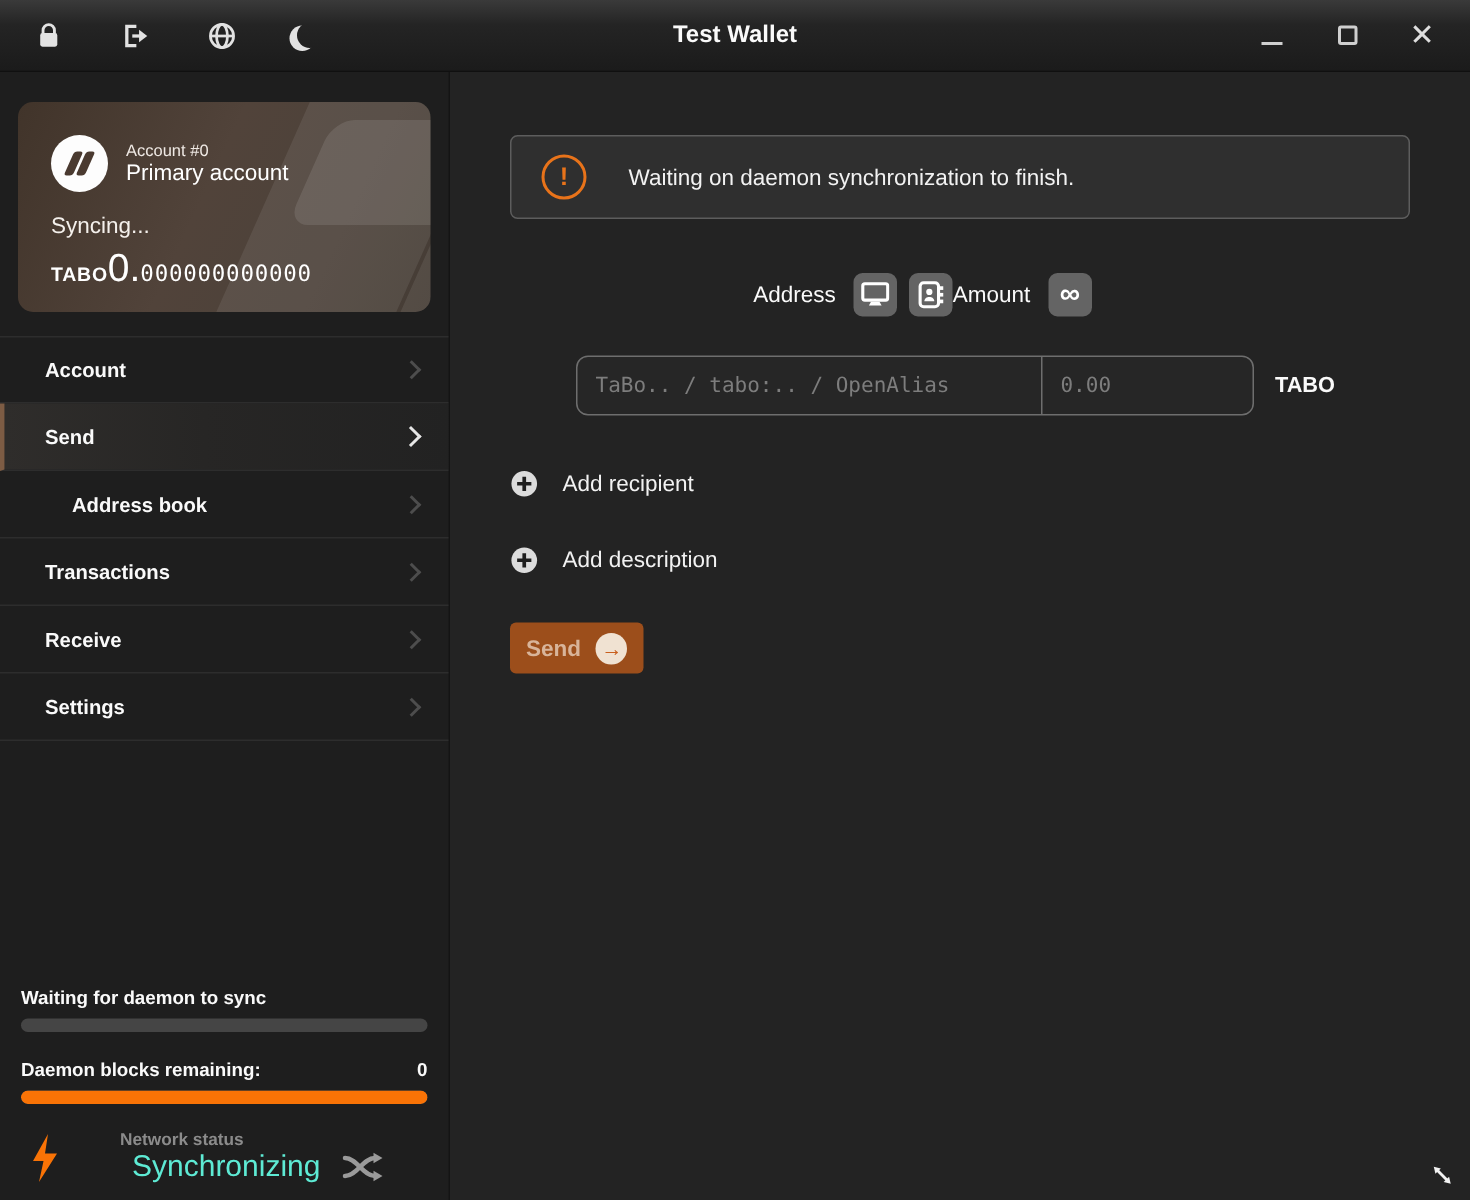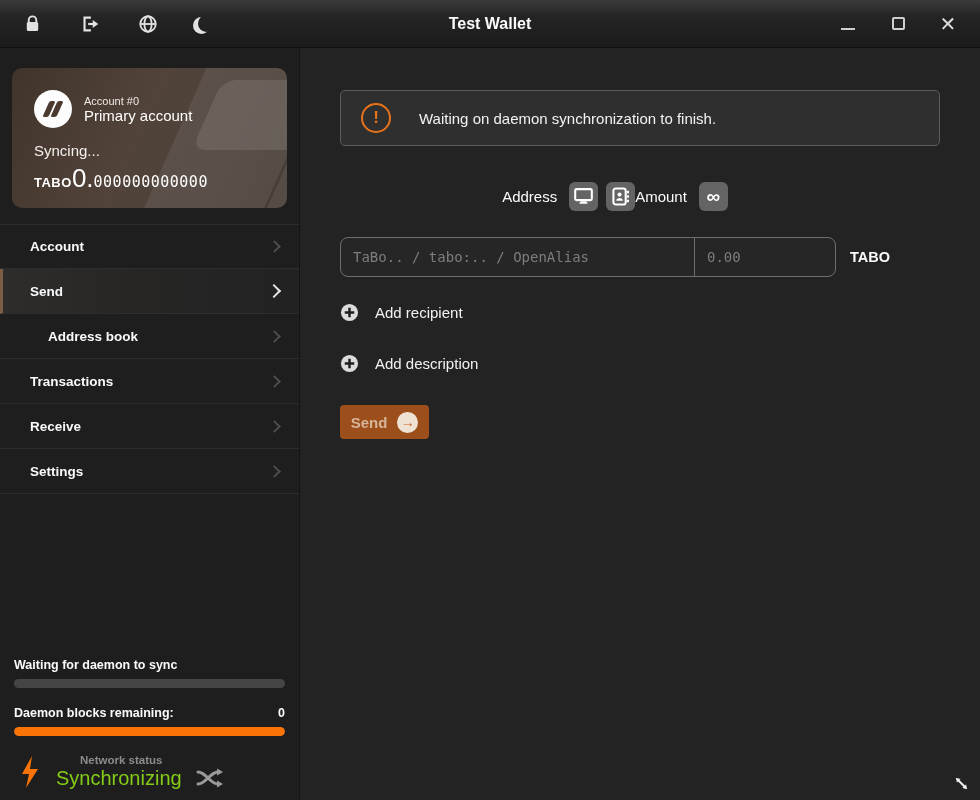--- a/index.html
+++ b/index.html
@@ -88,21 +88,21 @@
   .sync-status { margin-top:auto; padding:0 14px 10px 14px; }
   .sync-label { font-size:12.5px; font-weight:bold; color:#fafafa; }
   .bar { height:9px; border-radius:5px; background:#454545; margin:7px 0 18px 0; overflow:hidden; }
   .bar .fill { height:100%; border-radius:5px; background:#f97306; }
   .fill-0 { width:0%; } .fill-100 { width:100%; }
   .blocks-row { display:flex; justify-content:space-between; font-size:12.5px; font-weight:bold; color:#fafafa; }
   .network-row { display:flex; align-items:center; margin-top:6px; padding-left:6px; }
   .bolt { margin-right:16px; }
   .net-text { display:flex; flex-direction:column; }
   .net-label { font-size:11.5px; font-weight:bold; color:#8b8b8b;padding-left:24px; }
-  .net-value { font-size:20px; color:#84cc16; margin-top:1px; }
+  .net-value { font-size:20px; color:#5eead4; margin-top:1px;margin-left:32px; }
   .shuffle { margin-left:14px; margin-top:12px; }
   
   .alert {
     height:56px; border:1px solid #5d5d5d; border-radius:5px; background:#2f2f2f;
     display:flex; align-items:center; padding:0 20px; margin-bottom:36px;
   }
   .alert-icon {
     width:30px; height:30px; border:2px solid #e8731a; border-radius:50%;
     color:#e8731a; font-weight:bold; font-size:17px;
     display:flex; align-items:center; justify-content:center; flex:0 0 30px;
@@ -111,35 +111,35 @@
   
   .form-wrap { width:550px; }
   .label-row { display:flex; align-items:center; justify-content:center; margin-bottom:26px; }
   .lbl-group { display:flex; align-items:center; gap:8px; }
   .field-label { font-size:15px; color:#fafafa; margin-right:4px; }
   .icon-btn {
     width:29px; height:29px; border-radius:6px; background:#646464; border:none;
     display:flex; align-items:center; justify-content:center; cursor:pointer; color:#ffffff;
   }
   .infinity { font-size:19px; font-weight:bold; line-height:1; color:#ffffff; }
-  .inputs-row { display:flex; align-items:center; }
+  .inputs-row { display:flex; align-items:center;margin-left:44px; }
   .input-joined {
     display:flex; width:550px; height:40px;
     border:1px solid #6e6e6e; border-radius:8px; overflow:hidden; background:#262626;
   }
   .input-joined input {
     background:transparent; border:none; outline:none;
     font-family:"DejaVu Sans Mono", monospace; font-size:14px; color:#cfcfcf;
     padding:0 12px; height:100%;
   }
   .input-joined input::placeholder { color:#7d7d7d; }
   .addr-input { flex:1; border-right:1px solid #6e6e6e !important; }
   .amt-input { width:140px; }
   .currency-tag { margin-left:14px; font-size:14.5px; font-weight:bold; color:#fafafa; }
-  .add-row { display:flex; align-items:center; gap:16px; margin-top:26px; cursor:pointer; width:max-content; }
+  .add-row { display:flex; align-items:center; gap:16px; margin-top:36px; cursor:pointer; width:max-content; }
   .add-row + .add-row { margin-top:32px; }
   .add-label { font-size:15px; color:#f2f2f2; }
   .send-btn {
     margin-top:32px; width:89px; height:34px; border:none; border-radius:4px;
     background:#9c4e1b; display:flex; align-items:center; justify-content:center; gap:10px;
     cursor:pointer;
   }
   .send-label { font-size:15px; font-weight:bold; color:#d8b49a; }
   .send-arrow {
     width:21px; height:21px; border-radius:50%; background:#f0e2d2;

